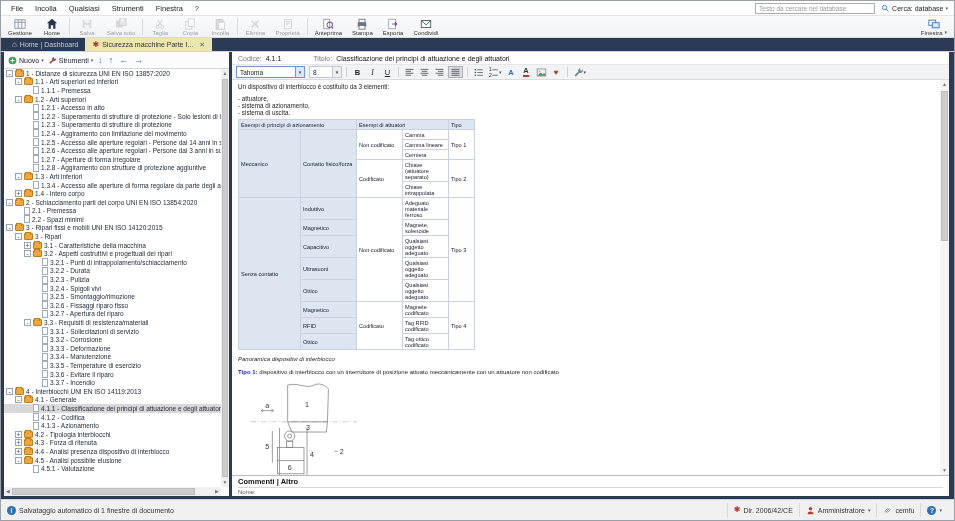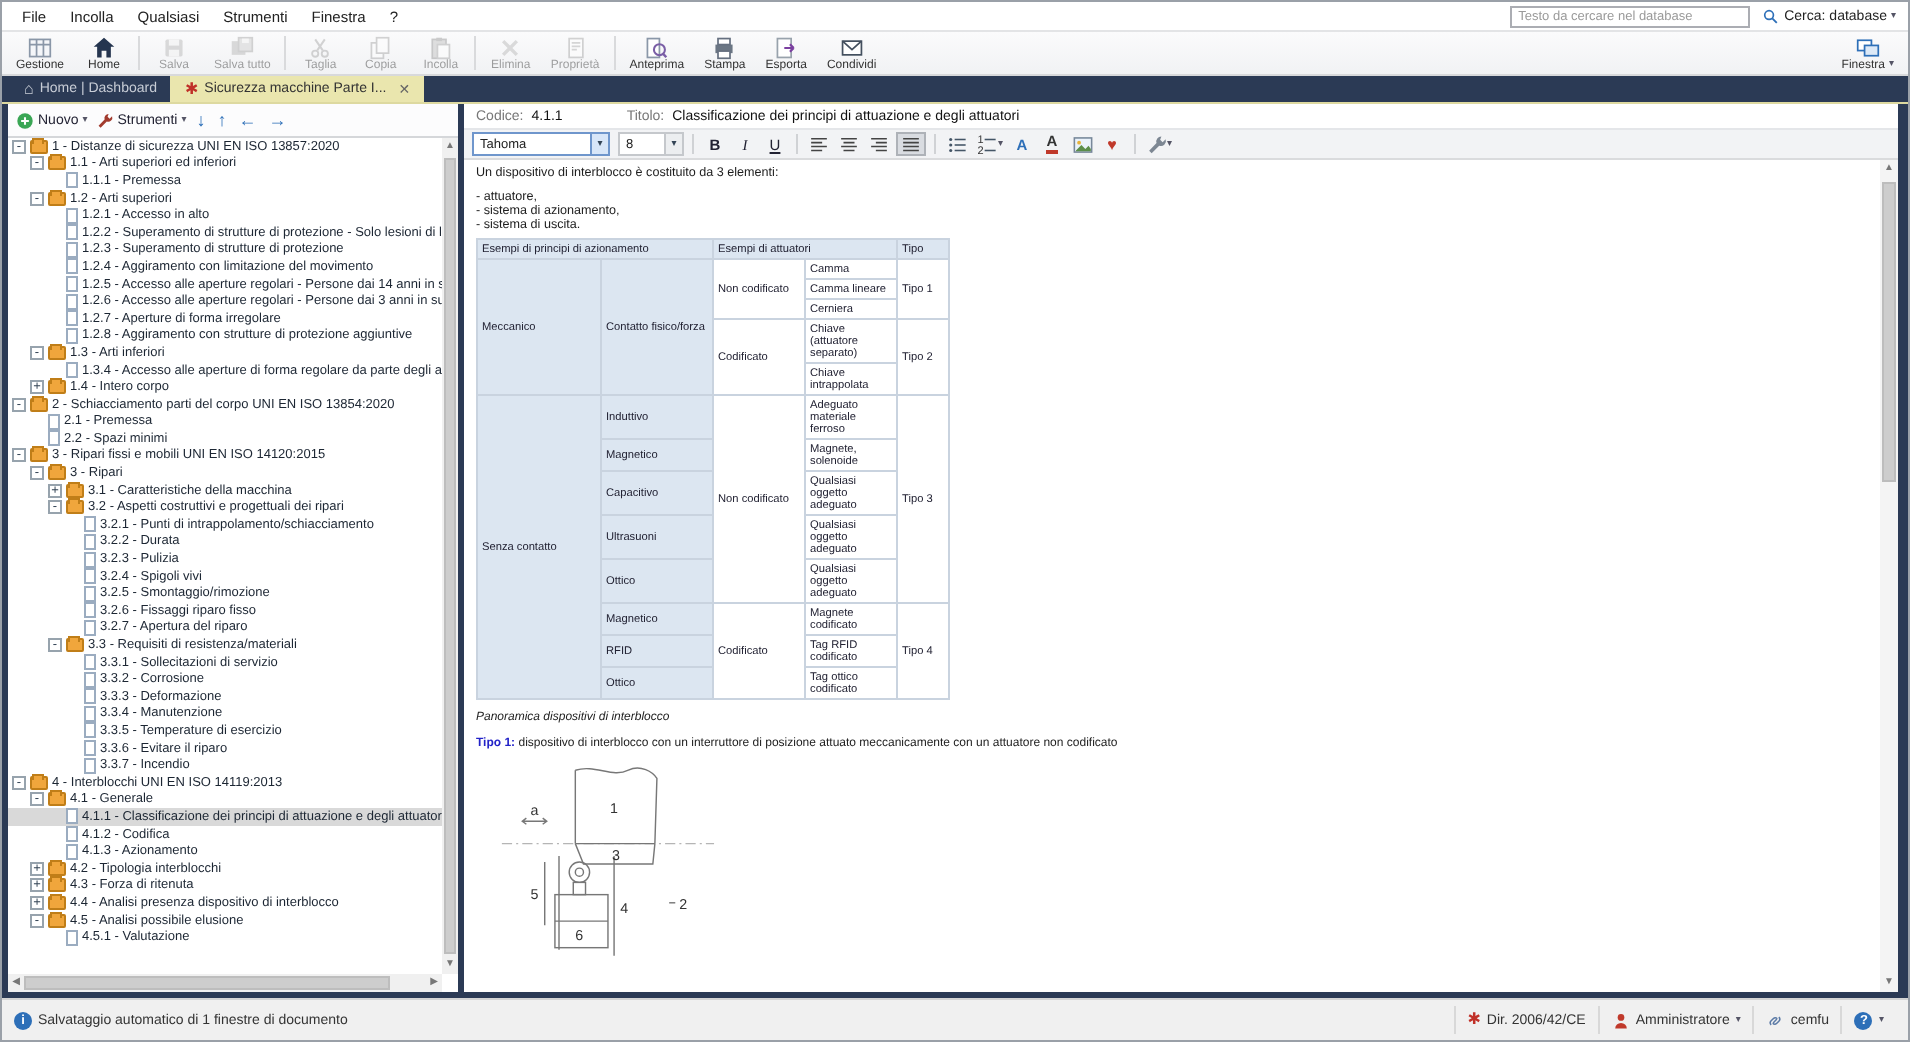--- a/index.html
+++ b/index.html
@@ -803,20 +803,24 @@
           <text x="89" y="73">2</text>
         </svg>
 
         <div class="content-vscroll">
           <span class="sb-arrow">▲</span>
           <span class="sb-thumb"></span>
           <span class="sb-arrow bottom">▼</span>
         </div>
       </div>
 
+      <div class="comments">
+        <div class="comments-header">Commenti | Altro</div>
+        <div class="comments-nome">Nome:</div>
+      </div>
     </div>
   </div>
 
   <div class="statusbar">
     <span class="sb-left">
       <span class="badge">i</span>
       <span>Salvataggio automatico di 1 finestre di documento</span>
     </span>
     <span class="sb-right">
       <span class="sb-item">

